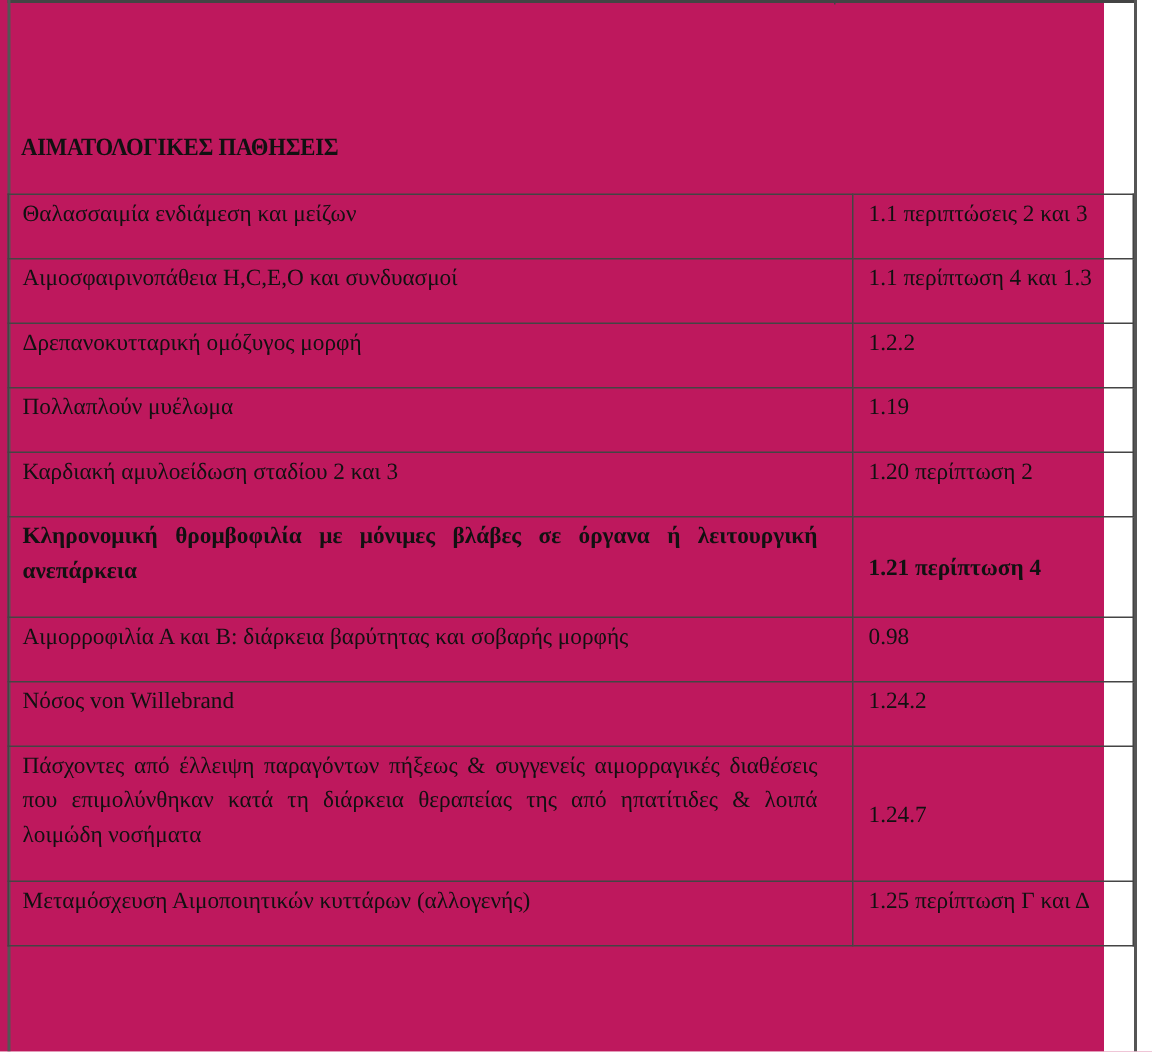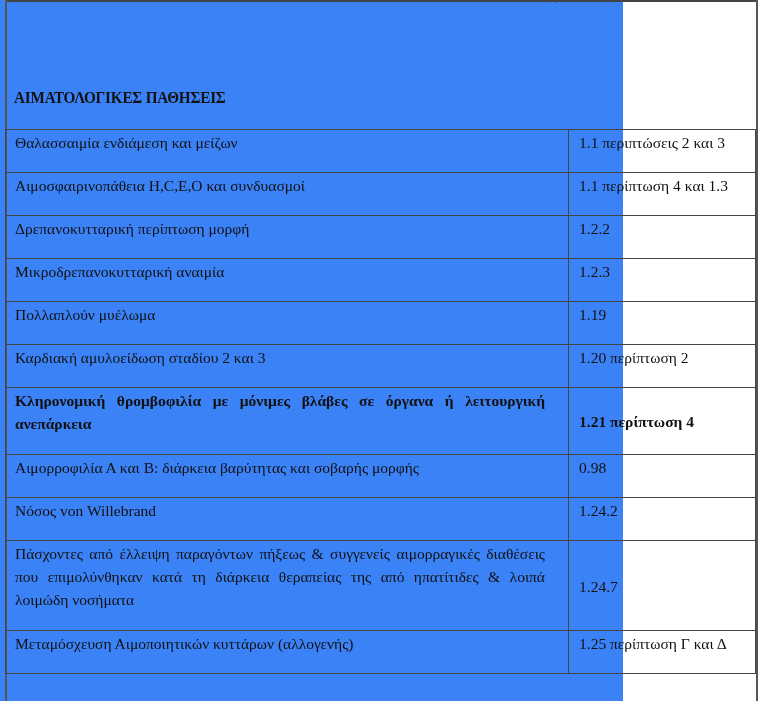--- a/index.html
+++ b/index.html
@@ -11,22 +11,22 @@
     width: 768px;
     height: 701px;
     position: relative;
     overflow: hidden;
     font-family: "Liberation Serif", "DejaVu Serif", serif;
     color: #111111;
   }
   .page {
     position: absolute;
     left: 0; top: 0;
-    width: 623px; height: 701px;
-    background: #3b82f6;
+    width: 736px; height: 701px;
+    background: #be185d;
   }
   .top-rule {
     position: absolute;
     left: 5px; top: 0;
     width: 751px;
     height: 2px;
     background: #444;
   }
   .top-stub {
     position: absolute;
@@ -113,29 +113,23 @@
         <td class="ref">1.1 περιπτώσεις 2 και 3</td>
       </tr>
       <tr class="h1">
         <td class="name">
             <span class="name-text">Αιμοσφαιρινοπάθεια H,C,E,O και συνδυασμοί</span>
           </td>
         <td class="ref">1.1 περίπτωση 4 και 1.3</td>
       </tr>
       <tr class="h1">
         <td class="name">
-            <span class="name-text">Δρεπανοκυτταρική περίπτωση μορφή</span>
+            <span class="name-text">Δρεπανοκυτταρική ομόζυγος μορφή</span>
           </td>
         <td class="ref">1.2.2</td>
-      </tr>
-      <tr class="h1">
-        <td class="name">
-            <span class="name-text">Μικροδρεπανοκυτταρική αναιμία</span>
-          </td>
-        <td class="ref">1.2.3</td>
       </tr>
       <tr class="h1">
         <td class="name">
             <span class="name-text">Πολλαπλούν μυέλωμα</span>
           </td>
         <td class="ref">1.19</td>
       </tr>
       <tr class="h1">
         <td class="name">
             <span class="name-text">Καρδιακή αμυλοείδωση σταδίου 2 και 3</span>

